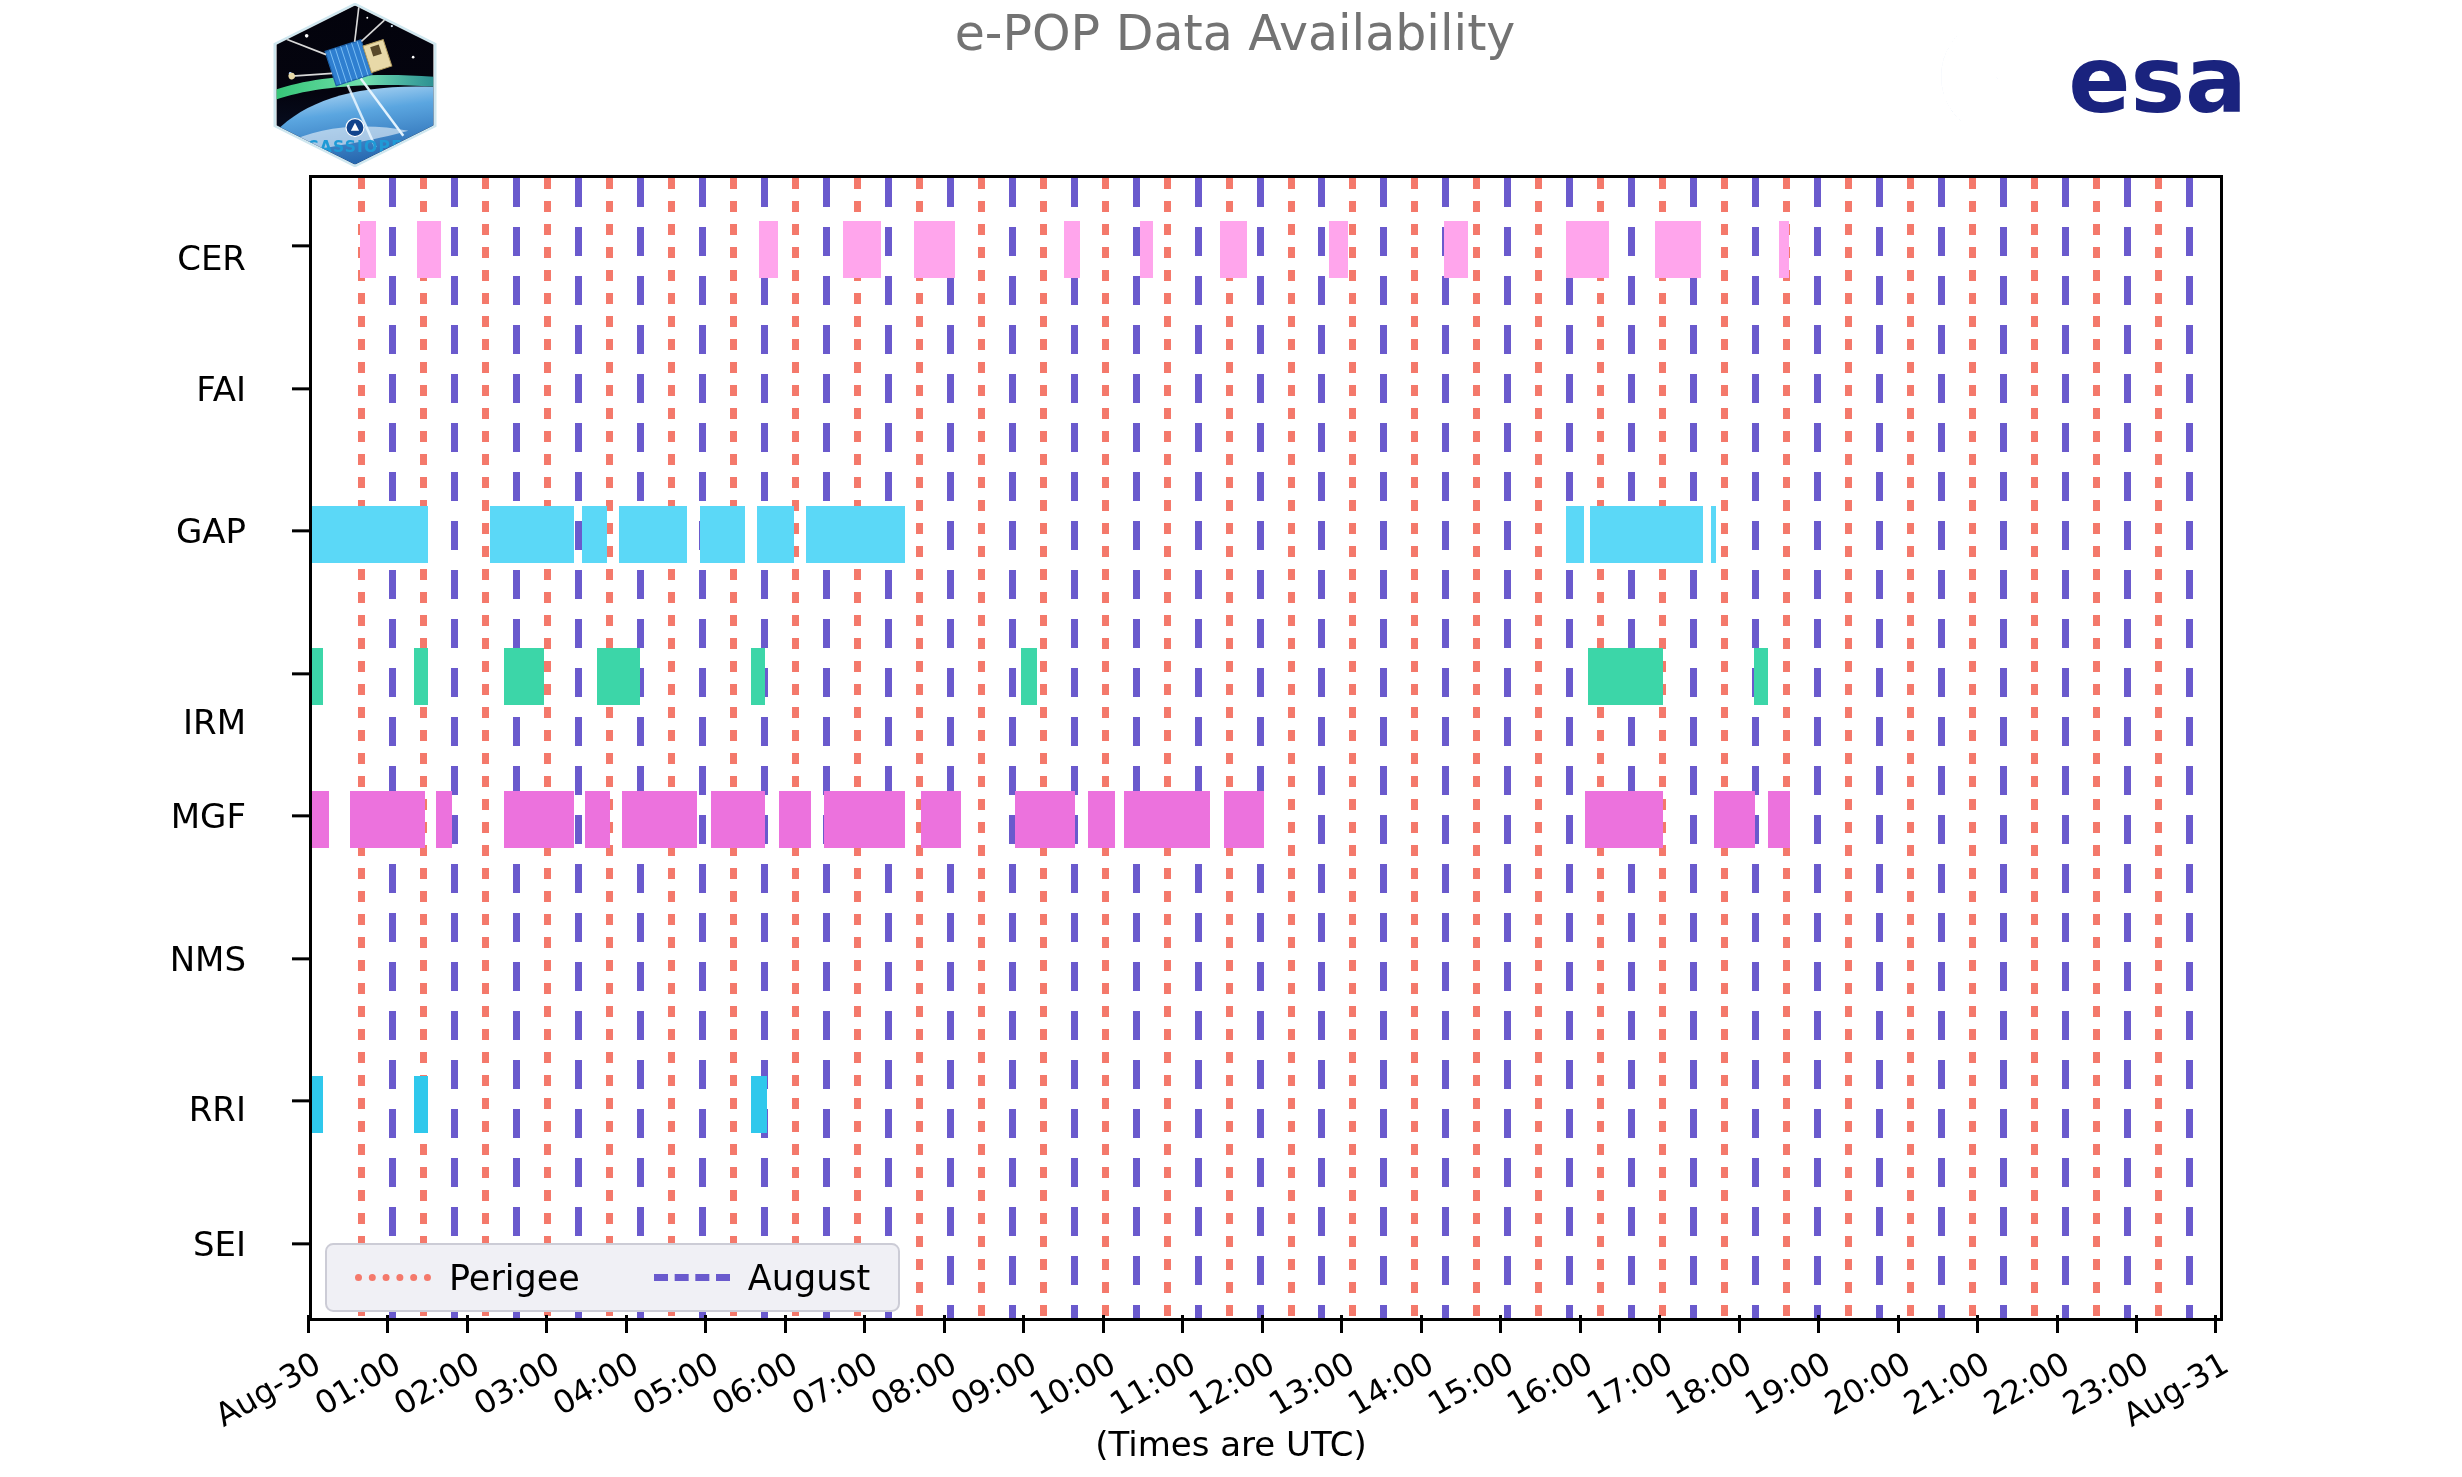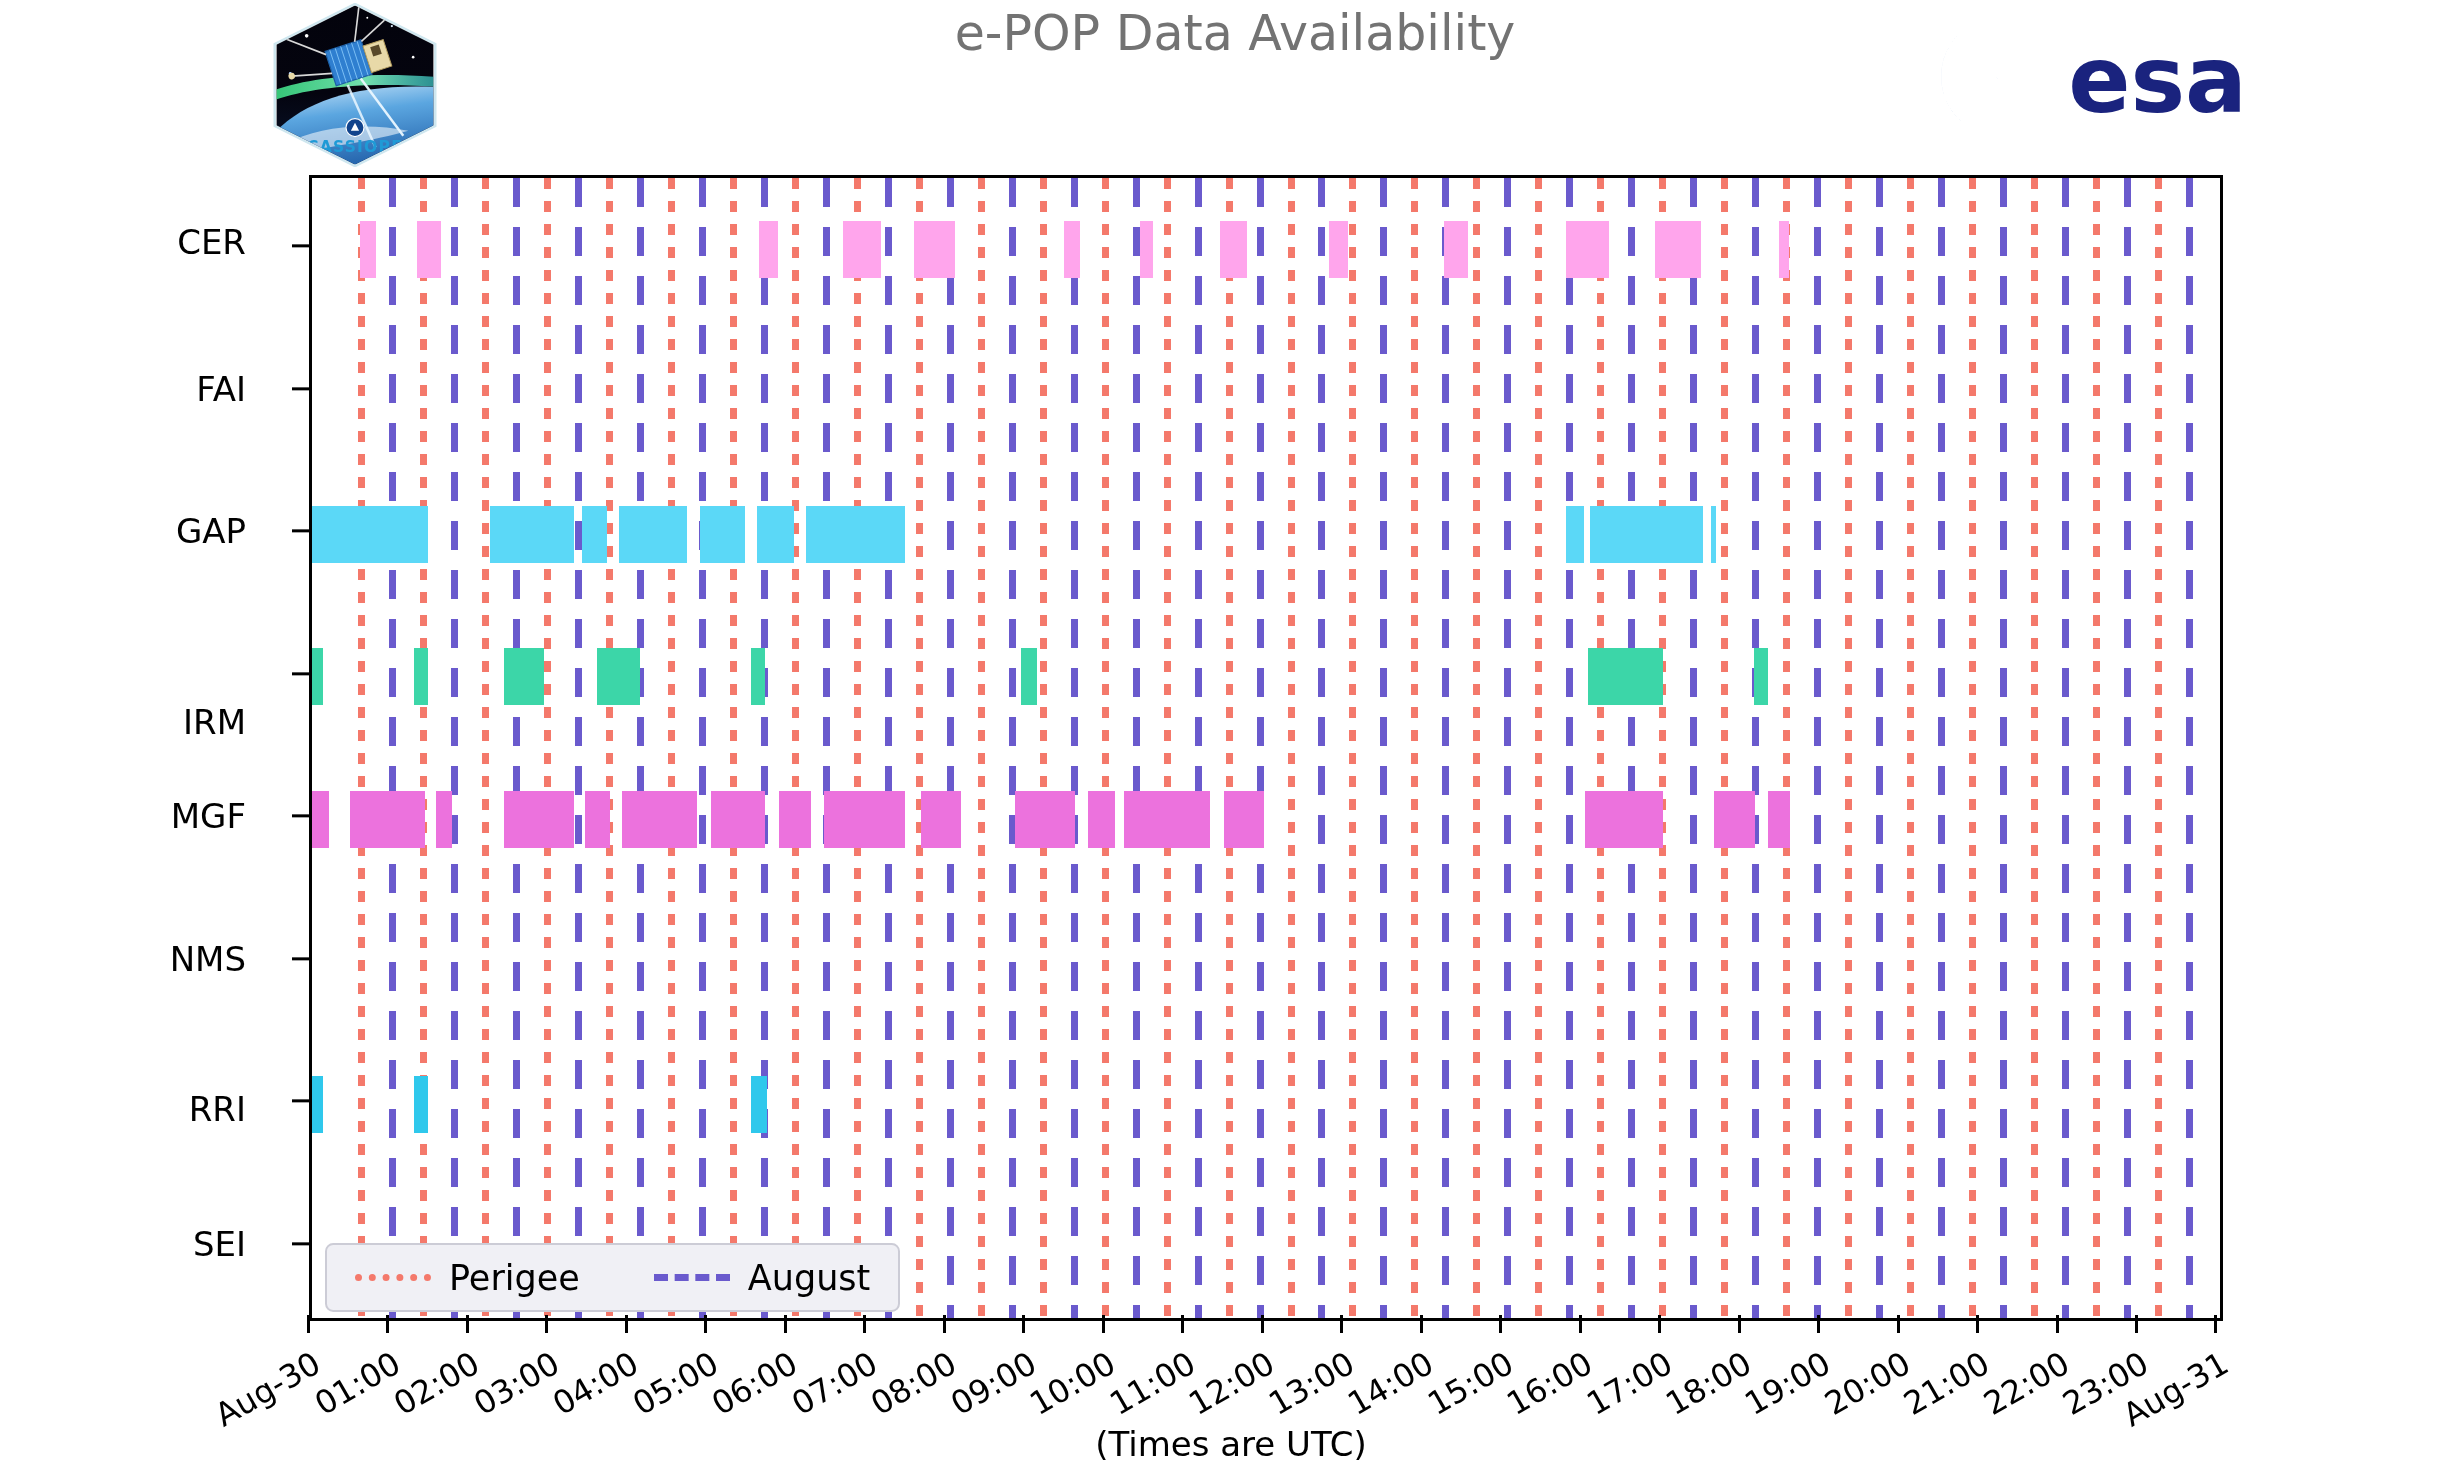--- a/index.html
+++ b/index.html
@@ -331,21 +331,21 @@
       <div class="bar" style="left: 1402px; width: 41px; top: 613px; background: rgb(236, 114, 221);"></div>
       <div class="bar" style="left: 1456px; width: 22px; top: 613px; background: rgb(236, 114, 221);"></div>
       <div class="bar" style="left: -1.6px; width: 12.7px; top: 898px; background: rgb(47, 200, 236);"></div>
       <div class="bar" style="left: 102px; width: 14.3px; top: 898px; background: rgb(47, 200, 236);"></div>
       <div class="bar" style="left: 439px; width: 16px; top: 898px; background: rgb(47, 200, 236);"></div>
     </div>
 </div>
 
 <div id="yaxis">
     <div class="ytick-mark" style="top: 246px;"></div>
-    <div class="ytick-label" style="top: 242px;">CER</div>
+    <div class="ytick-label" style="top: 258px;">CER</div>
     <div class="ytick-mark" style="top: 389px;"></div>
     <div class="ytick-label" style="top: 389px;">FAI</div>
     <div class="ytick-mark" style="top: 531px;"></div>
     <div class="ytick-label" style="top: 531px;">GAP</div>
     <div class="ytick-mark" style="top: 674px;"></div>
     <div class="ytick-label" style="top: 674px; margin-top: 48px;">IRM</div>
     <div class="ytick-mark" style="top: 816px;"></div>
     <div class="ytick-label" style="top: 816px;">MGF</div>
     <div class="ytick-mark" style="top: 959px;"></div>
     <div class="ytick-label" style="top: 959px;">NMS</div>

